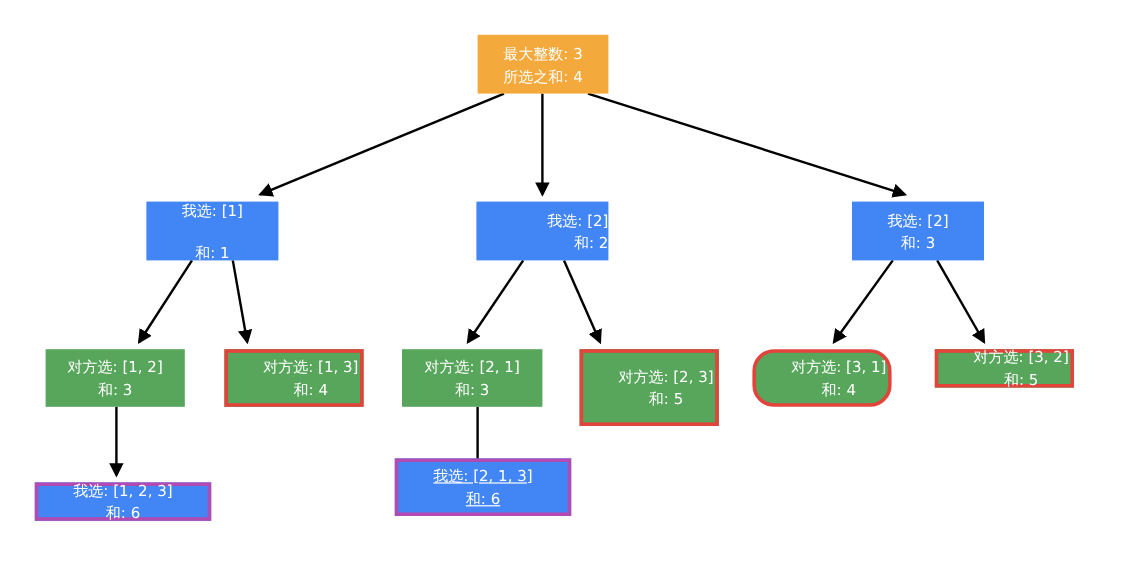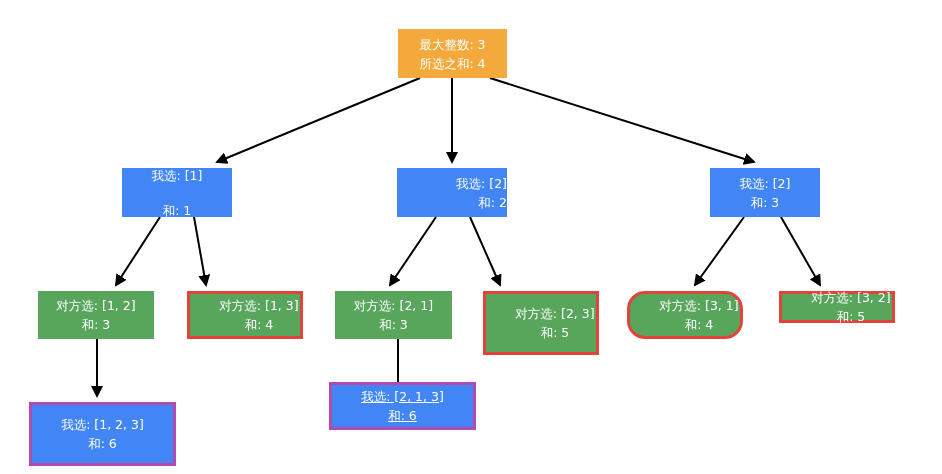--- a/index.html
+++ b/index.html
@@ -109,21 +109,21 @@
   <div class="node opponent red-border" style="left:627px; top:291px; width:116px; height:48px;border-radius:18px;">
     <span>对方选: [3, 1]</span>
     <span>和: 4</span>
   </div>
 
   <div class="node opponent red-border" style="left:779px; top:291px; width:116px; height:32px;">
     <span>对方选: [3, 2]</span>
     <span>和: 5</span>
   </div>
 
-  <div class="node mine purple-border" style="left:29px; top:402px; width:147px; height:64px;">
+  <div class="node mine purple-border" style="left:29px; top:402px; width:147px; height:32px;">
     <span>我选: [1, 2, 3]</span>
     <span>和: 6</span>
   </div>
 
   <div class="node mine purple-border" style="left:329px; top:382px; width:147px; height:48px;text-decoration:underline;">
     <span>我选: [2, 1, 3]</span>
     <span>和: 6</span>
   </div>
 
 </div>

